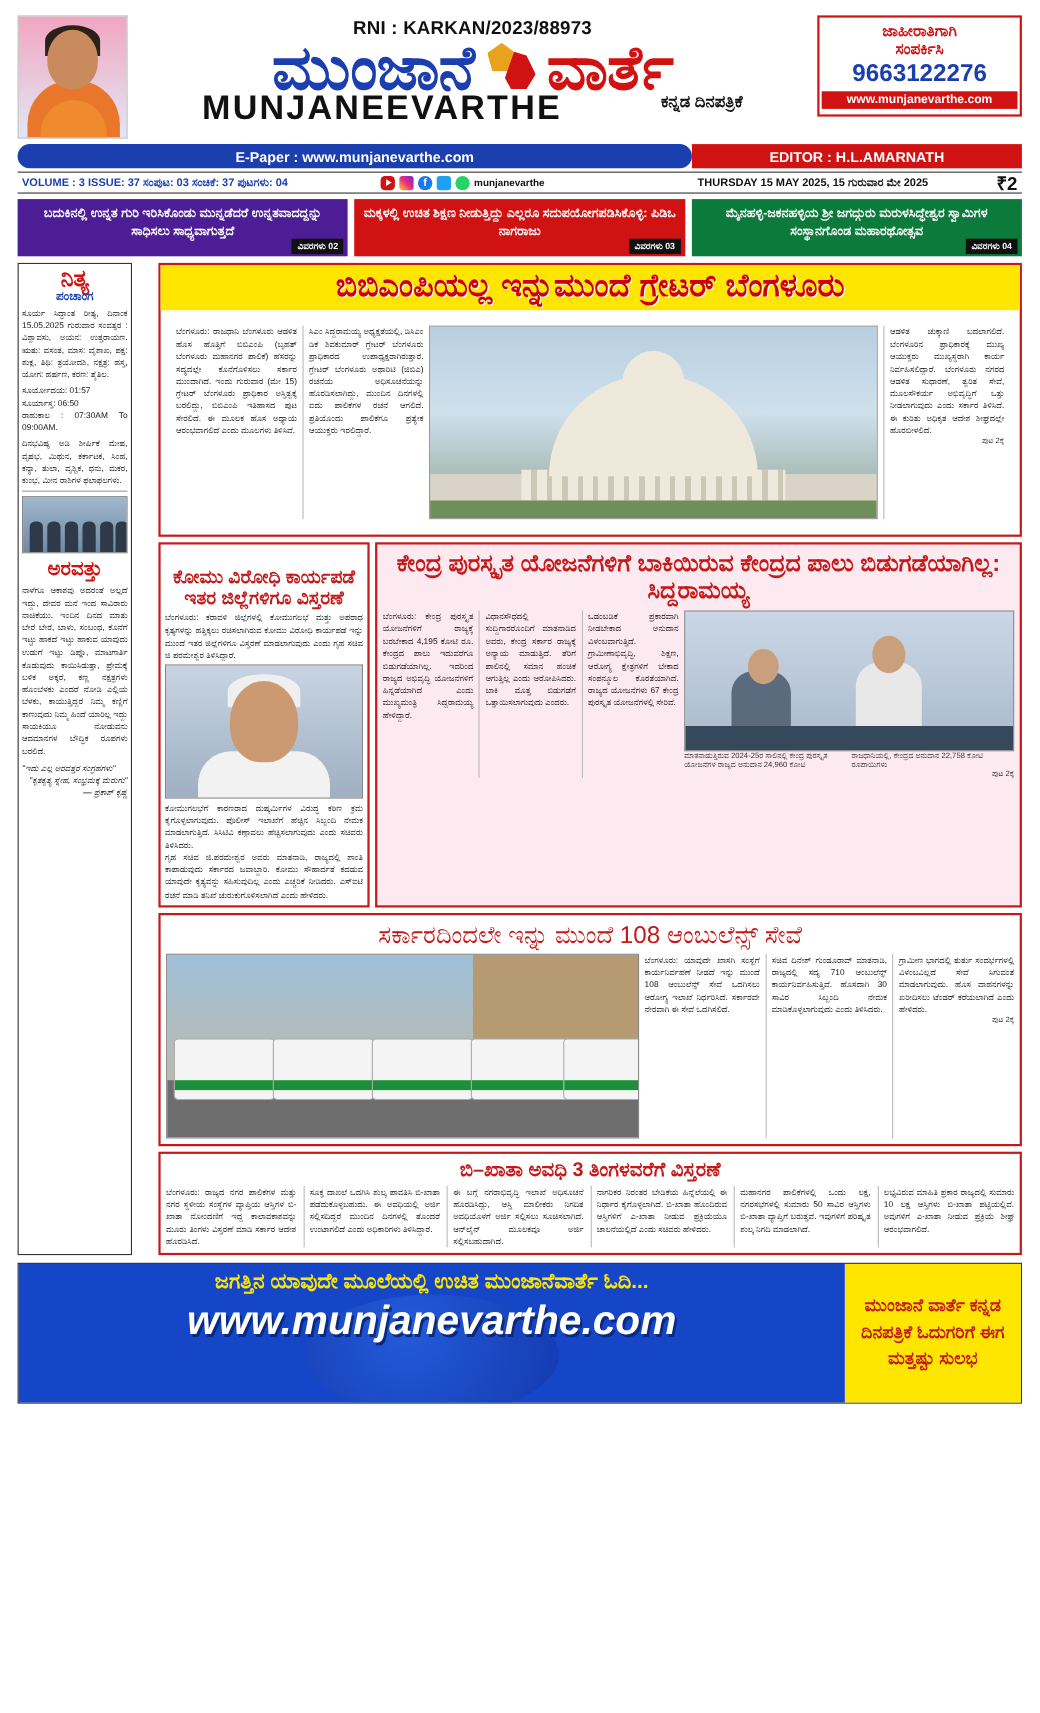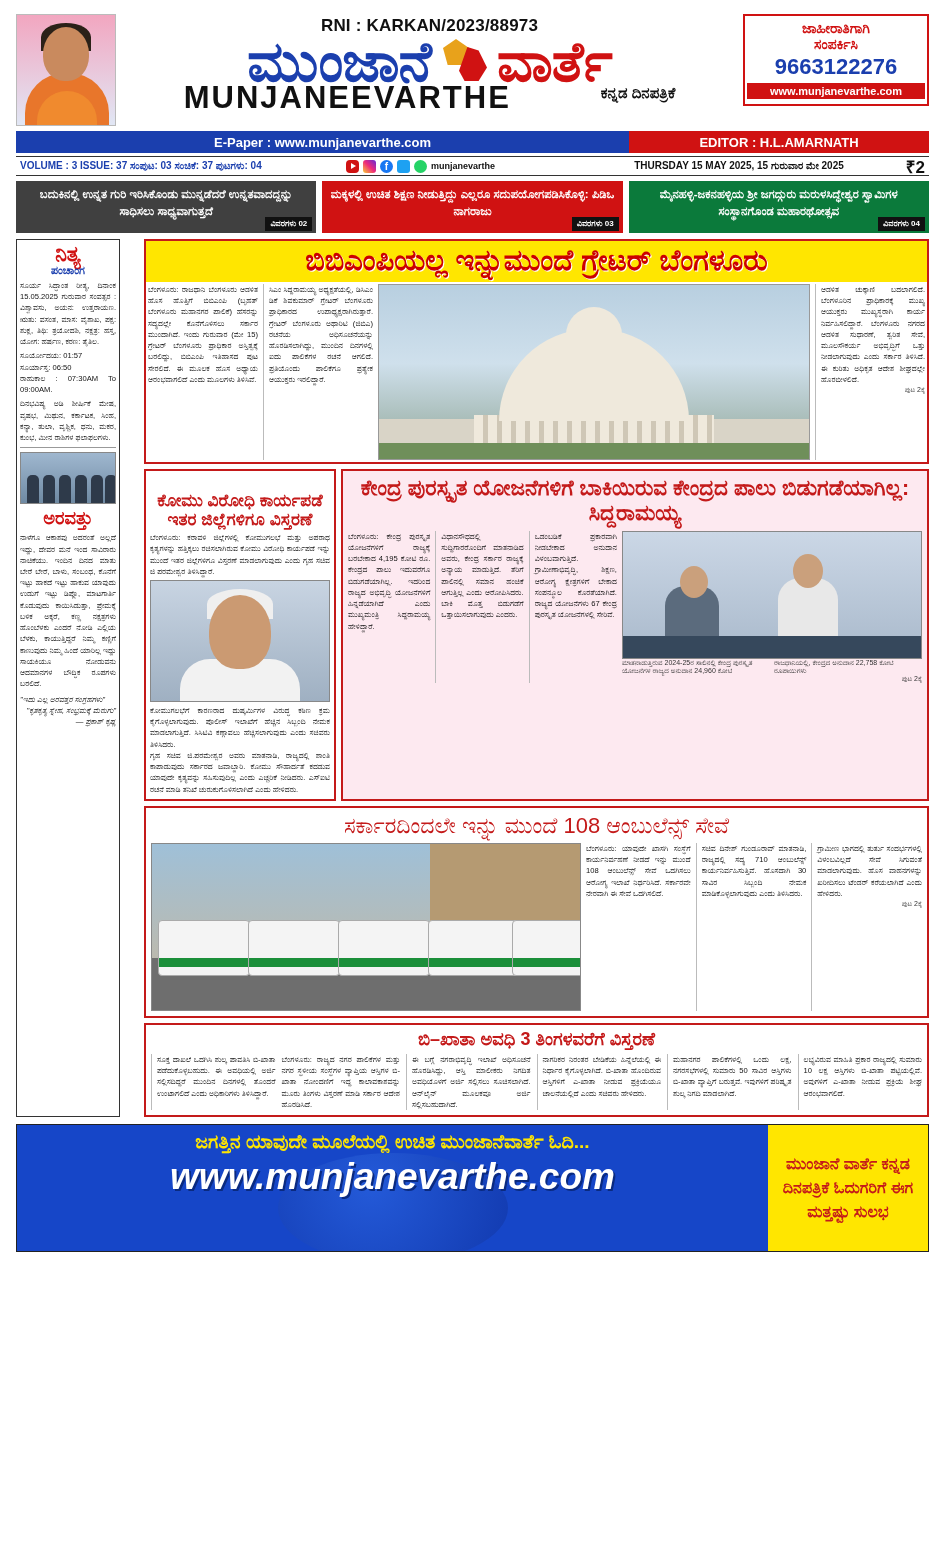--- a/index.html
+++ b/index.html
@@ -39,41 +39,41 @@
 
   .mh-ad {
     flex:0 0 186px; border:2px solid #d01212; text-align:center;
     padding:4px 2px 5px; background:#fff;
   }
   .mh-ad .l1 { color:#d01212; font-size:14px; font-weight:bold; line-height:1.15; }
   .mh-ad .phone { font-size:22px; font-weight:bold; color:#1b3fae; margin-top:2px; }
   .mh-ad .web { background:#d01212; color:#fff; font-size:11px; font-weight:bold; padding:2px 0; margin-top:3px; }
 
   .epaper-row { display:flex; margin-top:5px; height:22px; }
-  .epaper-left { flex:1; background:#1b3fae; color:#fff; font-size:13px; font-weight:bold; display:flex; align-items:center; justify-content:center; }
+  .epaper-left { flex:1; background:#1b3fae; color:#fff; font-size:13px; font-weight:bold; display:flex; align-items:center; justify-content:center;border-radius:11px; }
   .epaper-right { flex:0 0 300px; background:#d01212; color:#fff; font-size:13px; font-weight:bold; display:flex; align-items:center; justify-content:center; }
 
   .info-row { display:flex; align-items:center; height:20px; border-top:1px solid #333; border-bottom:1px solid #333; margin-top:3px; font-size:10px; font-weight:bold; }
   .info-left { flex:0 0 330px; color:#1b3fae; padding-left:4px; }
   .info-social { flex:1; display:flex; align-items:center; gap:4px; justify-content:flex-start; }
   .sico { width:13px; height:13px; border-radius:3px; display:inline-block; }
   .sico.yt { background:#d01212; border-radius:4px; position:relative; }
   .sico.yt:after { content:""; position:absolute; left:5px; top:3px; border-left:5px solid #fff; border-top:3.5px solid transparent; border-bottom:3.5px solid transparent; }
   .sico.ig { background:linear-gradient(45deg,#f9ce34,#ee2a7b,#6228d7); }
   .sico.fb { background:#1877f2; border-radius:50%; color:#fff; font-size:10px; text-align:center; line-height:13px; font-weight:bold; }
   .sico.tw { background:#1da1f2; border-radius:3px; }
   .sico.wa { background:#25d366; border-radius:50%; }
   .handle { font-size:9px; color:#111; }
   .info-date { flex:0 0 240px; text-align:center; color:#111; }
   .info-price { flex:0 0 70px; text-align:right; font-size:17px; color:#111; padding-right:4px; }
 
   
   .teasers { display:flex; gap:6px; margin-top:5px; }
   .teaser { flex:1; color:#fff; padding:5px 8px 12px; position:relative; font-size:11.5px; font-weight:bold; line-height:1.45; text-align:center; min-height:52px; }
-  .t1 { background:#404040; }
+  .t1 { background:#4c1d95; }
   .t2 { background:#d01212; }
   .t3 { background:#0b7a3b; }
   .teaser .tag { position:absolute; right:4px; bottom:2px; background:#111; color:#fff; font-size:8px; padding:1px 5px; font-weight:bold; }
 
   
   .body-wrap { display:flex; gap:24px; margin-top:6px; }
   .col-left { flex:0 0 104px; border:1px solid #333; padding:3px; }
   .col-main { flex:1 1 auto; }
 
   .nitya-h { text-align:center; color:#d01212; font-weight:bold; font-size:21px; line-height:1; }
@@ -88,21 +88,21 @@
 
   
   .main-head {
     border:2px solid #c41a1a; background:#fff; margin-bottom:5px;
   }
   .main-head .hl {
     background:#ffe600; color:#c00; font-weight:bold; text-align:center;
     font-size:29px; padding:5px 4px 7px; line-height:1;
     text-shadow:1px 1px 0 #fff;
   }
-  .lead-grid { display:flex; gap:5px; padding:2px; }
+  .lead-grid { display:flex; gap:5px; padding:14px; }
   .lead-col { flex:0 0 110px; }
   .lead-photo { flex:1 1 auto; height:176px; background:linear-gradient(#b8cfe0 0%, #cfe0ec 45%, #8fa596 100%); border:1px solid #999; position:relative; overflow:hidden; }
   .dome { position:absolute; left:50%; transform:translateX(-50%); bottom:38px; width:190px; height:92px; background:#efe9dc; border-radius:95px 95px 0 0; }
   .dome2 { position:absolute; left:50%; transform:translateX(-50%); bottom:118px; width:56px; height:34px; background:#efe9dc; border-radius:28px 28px 0 0; }
   .base { position:absolute; left:0; bottom:0; width:100%; height:40px; background:#d9d4c7; }
   .lawn { position:absolute; left:0; bottom:0; width:100%; height:16px; background:#6f8f5a; }
   .colns { position:absolute; left:50%; transform:translateX(-50%); bottom:16px; width:240px; height:28px;
     background: repeating-linear-gradient(90deg,#efe9dc 0 9px,#cfc7b6 9px 14px); }
   .cap { font-size:7px; text-align:right; color:#333; }
 
@@ -331,22 +331,22 @@
           <div style="flex:1 1 0;" class="tiny colsep">
             <span>ಗ್ರಾಮೀಣ ಭಾಗದಲ್ಲಿ ತುರ್ತು ಸಂದರ್ಭಗಳಲ್ಲಿ ವಿಳಂಬವಿಲ್ಲದೆ ಸೇವೆ ಸಿಗುವಂತೆ ಮಾಡಲಾಗುವುದು. ಹೊಸ ವಾಹನಗಳನ್ನು ಖರೀದಿಸಲು ಟೆಂಡರ್ ಕರೆಯಲಾಗಿದೆ ಎಂದು ಹೇಳಿದರು.</span>
             <div class="cap">ಪುಟ 2ಕ್ಕೆ</div>
           </div>
         </div>
       </div>
 
       <div class="box-bkhata">
         <h2>ಬಿ–ಖಾತಾ ಅವಧಿ 3 ತಿಂಗಳವರೆಗೆ ವಿಸ್ತರಣೆ</h2>
         <div class="six">
+          <div class="c tiny">ಬೆಂಗಳೂರು: ರಾಜ್ಯದ ನಗರ ಪಾಲಿಕೆಗಳ ಮತ್ತು ನಗರ ಸ್ಥಳೀಯ ಸಂಸ್ಥೆಗಳ ವ್ಯಾಪ್ತಿಯ ಆಸ್ತಿಗಳ ಬಿ-ಖಾತಾ ನೋಂದಣಿಗೆ ಇದ್ದ ಕಾಲಾವಕಾಶವನ್ನು ಮೂರು ತಿಂಗಳು ವಿಸ್ತರಣೆ ಮಾಡಿ ಸರ್ಕಾರ ಆದೇಶ ಹೊರಡಿಸಿದೆ.</div>
           <div class="c tiny colsep">ಸೂಕ್ತ ದಾಖಲೆ ಒದಗಿಸಿ ಶುಲ್ಕ ಪಾವತಿಸಿ ಬಿ-ಖಾತಾ ಪಡೆದುಕೊಳ್ಳಬಹುದು. ಈ ಅವಧಿಯಲ್ಲಿ ಅರ್ಜಿ ಸಲ್ಲಿಸದಿದ್ದರೆ ಮುಂದಿನ ದಿನಗಳಲ್ಲಿ ತೊಂದರೆ ಉಂಟಾಗಲಿದೆ ಎಂದು ಅಧಿಕಾರಿಗಳು ತಿಳಿಸಿದ್ದಾರೆ.</div>
-          <div class="c tiny">ಬೆಂಗಳೂರು: ರಾಜ್ಯದ ನಗರ ಪಾಲಿಕೆಗಳ ಮತ್ತು ನಗರ ಸ್ಥಳೀಯ ಸಂಸ್ಥೆಗಳ ವ್ಯಾಪ್ತಿಯ ಆಸ್ತಿಗಳ ಬಿ-ಖಾತಾ ನೋಂದಣಿಗೆ ಇದ್ದ ಕಾಲಾವಕಾಶವನ್ನು ಮೂರು ತಿಂಗಳು ವಿಸ್ತರಣೆ ಮಾಡಿ ಸರ್ಕಾರ ಆದೇಶ ಹೊರಡಿಸಿದೆ.</div>
           <div class="c tiny colsep">ಈ ಬಗ್ಗೆ ನಗರಾಭಿವೃದ್ಧಿ ಇಲಾಖೆ ಅಧಿಸೂಚನೆ ಹೊರಡಿಸಿದ್ದು, ಆಸ್ತಿ ಮಾಲೀಕರು ನಿಗದಿತ ಅವಧಿಯೊಳಗೆ ಅರ್ಜಿ ಸಲ್ಲಿಸಲು ಸೂಚಿಸಲಾಗಿದೆ. ಆನ್‌ಲೈನ್ ಮೂಲಕವೂ ಅರ್ಜಿ ಸಲ್ಲಿಸಬಹುದಾಗಿದೆ.</div>
           <div class="c tiny colsep">ನಾಗರಿಕರ ನಿರಂತರ ಬೇಡಿಕೆಯ ಹಿನ್ನೆಲೆಯಲ್ಲಿ ಈ ನಿರ್ಧಾರ ಕೈಗೊಳ್ಳಲಾಗಿದೆ. ಬಿ-ಖಾತಾ ಹೊಂದಿರುವ ಆಸ್ತಿಗಳಿಗೆ ಎ-ಖಾತಾ ನೀಡುವ ಪ್ರಕ್ರಿಯೆಯೂ ಚಾಲನೆಯಲ್ಲಿದೆ ಎಂದು ಸಚಿವರು ಹೇಳಿದರು.</div>
           <div class="c tiny colsep">ಮಹಾನಗರ ಪಾಲಿಕೆಗಳಲ್ಲಿ ಒಂದು ಲಕ್ಷ, ನಗರಸಭೆಗಳಲ್ಲಿ ಸುಮಾರು 50 ಸಾವಿರ ಆಸ್ತಿಗಳು ಬಿ-ಖಾತಾ ವ್ಯಾಪ್ತಿಗೆ ಬರುತ್ತವೆ. ಇವುಗಳಿಗೆ ಪರಿಷ್ಕೃತ ಶುಲ್ಕ ನಿಗದಿ ಮಾಡಲಾಗಿದೆ.</div>
           <div class="c tiny colsep">ಲಭ್ಯವಿರುವ ಮಾಹಿತಿ ಪ್ರಕಾರ ರಾಜ್ಯದಲ್ಲಿ ಸುಮಾರು 10 ಲಕ್ಷ ಆಸ್ತಿಗಳು ಬಿ-ಖಾತಾ ಪಟ್ಟಿಯಲ್ಲಿವೆ. ಅವುಗಳಿಗೆ ಎ-ಖಾತಾ ನೀಡುವ ಪ್ರಕ್ರಿಯೆ ಶೀಘ್ರ ಆರಂಭವಾಗಲಿದೆ.</div>
         </div>
       </div>
 
     </div>
   </div>
 

